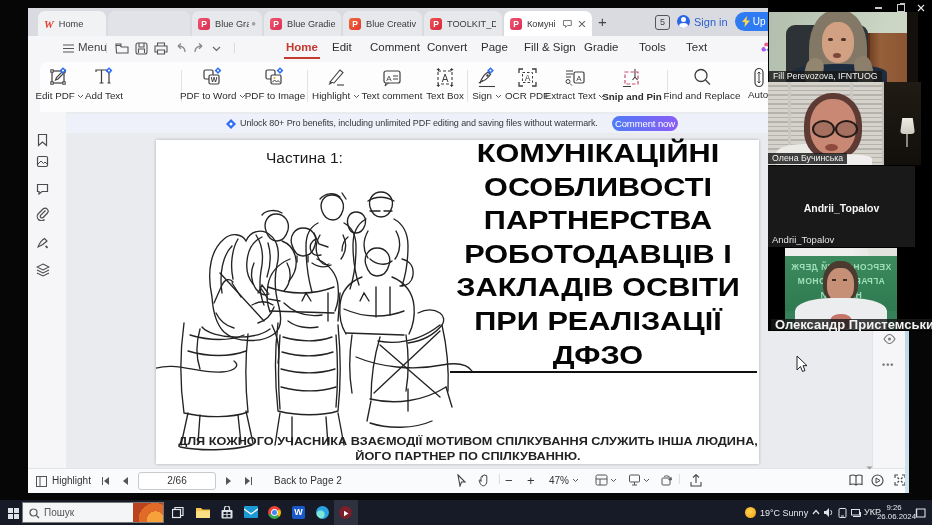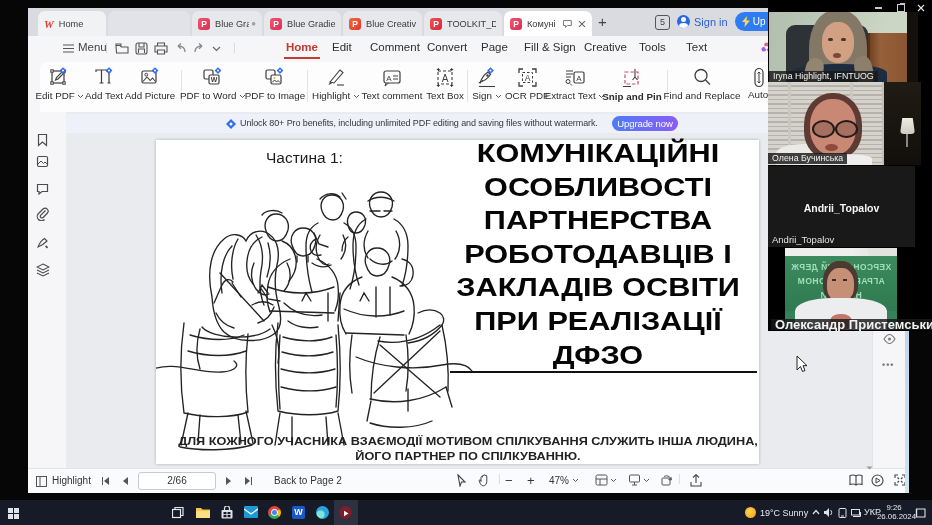--- a/index.html
+++ b/index.html
@@ -119,21 +119,21 @@
     <svg class="mitem" style="left:156px;top:10px;" width="9" height="6" viewBox="0 0 9 6">
         <path d="M1 1l3.5 3.5L8 1" fill="none" stroke="#666" stroke-width="1.2"></path>
       </svg>
     <span class="mitem" style="left:177px;color:#d8d8db;">|</span>
     <span class="mitem" style="left:228px;color:#c33a2e;font-weight:bold;border-bottom:2.5px solid #c33a2e;padding:0 2px 4px;">Home</span>
     <span class="mitem" style="left:276px;">Edit</span>
     <span class="mitem" style="left:314px;">Comment</span>
     <span class="mitem" style="left:371px;">Convert</span>
     <span class="mitem" style="left:425px;">Page</span>
     <span class="mitem" style="left:468px;">Fill &amp; Sign</span>
-    <span class="mitem" style="left:528px;">Creative</span>
+    <span class="mitem" style="left:528px;">Gradie</span>
     <span class="mitem" style="left:583px;">Tools</span>
     <span class="mitem" style="left:630px;">Text</span>
     <span class="mitem" style="left:705px;font-size:11px;"><svg width="11" height="11" viewBox="0 0 11 11" style="vertical-align:-2px;">
           <circle cx="5.5" cy="2.8" r="2.3" fill="#f05a8e"></circle>
           <circle cx="2.8" cy="7.2" r="2.3" fill="#a55af0"></circle>
           <circle cx="8.2" cy="7.2" r="2.3" fill="#5a8ef0"></circle>
           <circle cx="5.5" cy="5.5" r="1.6" fill="#fff"></circle>
         </svg> <span style="color:#555;">WPS A</span></span>
   </div>
   <div id="ribbon">
@@ -153,29 +153,20 @@
     </div>
     <div class="ric" style="left:19px;top:4px;width:90px;">
       <svg width="23" height="23" viewBox="0 0 23 23">
         <path d="M3 6V4h11v2M8.5 4v13M6.5 17h4" fill="none" stroke="#3e3e40" stroke-width="1.2"></path>
         <path d="M16 6v11" stroke="#3e3e40" stroke-width="1.2"></path>
           <path d="M14.5 6h3M14.5 17h3" stroke="#3e3e40" stroke-width="1"></path>
         <path d="M16 1.2l3.4 3.4L16 8 12.6 4.6z" fill="#2f6ef2"></path>
           <circle cx="16" cy="4.6" r="1" fill="#fff"></circle>
       </svg><span>Add Text</span>
     </div>
-    <div class="ric" style="left:65px;top:4px;width:90px;">
-      <svg width="23" height="23" viewBox="0 0 23 23">
-        <rect x="3" y="5" width="14" height="12" rx="1.5" fill="none" stroke="#3e3e40" stroke-width="1.2"></rect>
-        <circle cx="7.3" cy="8.7" r="1.4" fill="none" stroke="#3e3e40"></circle>
-        <path d="M4 15.5l4-4.5 3.2 3.5 2.3-2.5 3 3.5" fill="none" stroke="#3e3e40" stroke-width="1.1"></path>
-        <path d="M16 1.2l3.4 3.4L16 8 12.6 4.6z" fill="#2f6ef2"></path>
-          <circle cx="16" cy="4.6" r="1" fill="#fff"></circle>
-      </svg><span>Add Picture</span>
-    </div>
     <div class="rsep" style="left:141px;"></div>
     <div class="ric" style="left:128px;top:4px;width:90px;">
       <svg width="24" height="23" viewBox="0 0 24 23">
         <rect x="3" y="4" width="9" height="9" rx="1.5" fill="none" stroke="#3e3e40" stroke-width="1.2"></rect>
         <rect x="8" y="9" width="10" height="9" rx="1.5" fill="#fff" stroke="#3e3e40" stroke-width="1.2"></rect>
         <text x="13" y="16" font-size="7" font-weight="bold" fill="#3e3e40" text-anchor="middle">W</text>
         <path d="M17 1.2l3.4 3.4L17 8 13.6 4.6z" fill="#2f6ef2"></path>
           <circle cx="17" cy="4.6" r="1" fill="#fff"></circle>
       </svg><span>PDF to Word <svg width="7" height="5" viewBox="0 0 7 5">
             <path d="M1 1l2.5 2.5L6 1" stroke="#555" fill="none"></path>
@@ -292,21 +283,21 @@
       </svg>
   </div>
   <div id="docarea">
     <div id="notif">
       <svg style="position:absolute;left:160px;top:5px;" width="10" height="10" viewBox="0 0 10 10">
           <path d="M5 0 10 5 5 10 0 5z" fill="#2f6ef2"></path>
           <circle cx="5" cy="5" r="1.5" fill="#fff"></circle>
         </svg>
       <span style="position:absolute;left:174px;top:4px;">Unlock 80+ Pro benefits, including unlimited PDF editing and saving files without watermark.</span>
       <div style="position:absolute;left:546px;top:2px;width:66px;height:15px;border-radius:8px;background:linear-gradient(90deg,#4f7bf7,#8a5cf5);
-           color:#fff;font-size:9.5px;text-align:center;line-height:15px;">Upgrade now</div>
+           color:#fff;font-size:9.5px;text-align:center;line-height:15px;">Comment now</div>
     </div>
     <div id="page">
       <div style="position:absolute;left:110px;top:9px;font-size:15.5px;color:#1c1c1c;">Частина 1:</div>
       <div id="title" style="position:absolute;left:282px;top:-3px;width:320px;text-align:center;font-weight:bold;
            font-size:26px;line-height:33.6px;color:#060606;transform:scaleX(1.18);transform-origin:50% 0;">КОМУНІКАЦІЙНІ<br>ОСОБЛИВОСТІ<br>ПАРТНЕРСТВА<br>РОБОТОДАВЦІВ І<br>ЗАКЛАДІВ ОСВІТИ<br>ПРИ РЕАЛІЗАЦІЇ<br>ДФЗО</div>
       <div style="position:absolute;left:294px;top:231px;width:307px;height:2px;background:#111;"></div>
       <div style="position:absolute;left:22px;top:293px;width:580px;text-align:center;font-size:11.6px;font-weight:bold;color:#222;line-height:15px;transform:scaleX(1.095);transform-origin:50% 0;">
         ДЛЯ КОЖНОГО УЧАСНИКА ВЗАЄМОДІЇ МОТИВОМ СПІЛКУВАННЯ СЛУЖИТЬ ІНША ЛЮДИНА,<br>ЙОГО ПАРТНЕР ПО СПІЛКУВАННЮ.
       </div>
       <svg id="sketch" style="position:absolute;left:0px;top:35px;" width="320" height="285" viewBox="0 0 320 285" fill="none" stroke="#232323" stroke-width="1.35" stroke-linecap="round">
@@ -474,21 +465,21 @@
     <div style="position:absolute;left:138px;top:0px;width:11px;height:70px;background:#14100c;"></div>
     <div style="position:absolute;left:17px;top:13px;width:82px;height:57px;border-radius:9px 9px 0 0;background:#2d3237;"></div>
     <div style="position:absolute;left:40px;top:-2px;width:58px;height:76px;border-radius:44% 44% 18% 18%/50% 50% 14% 14%;background:#837766;"></div>
     <div style="position:absolute;left:53px;top:10px;width:32px;height:41px;border-radius:46%;background:#d2a183;"></div>
     <div style="position:absolute;left:59px;top:26px;width:5px;height:2.5px;border-radius:2px;background:#4a3327;"></div>
     <div style="position:absolute;left:72px;top:26px;width:5px;height:2.5px;border-radius:2px;background:#4a3327;"></div>
     <div style="position:absolute;left:64px;top:41px;width:8px;height:5px;border-radius:50%;background:#7d4639;"></div>
     <div style="position:absolute;left:22px;top:52px;width:96px;height:20px;border-radius:45% 45% 0 0;background:#1d2c3e;"></div>
     <div style="position:absolute;left:36px;top:46px;width:18px;height:26px;border-radius:40%;background:#93866f;transform:rotate(14deg);"></div>
     <div style="position:absolute;left:86px;top:44px;width:18px;height:30px;border-radius:40%;background:#8c7f6c;transform:rotate(-12deg);"></div>
-    <div class="vlabel" style="left:0;bottom:0;">Iryna Highlight, IFNTUOG</div>
+    <div class="vlabel" style="left:0;bottom:0;">Fill Perevozova, IFNTUOG</div>
   </div>
 
   <div style="position:absolute;left:0px;top:82px;width:153px;height:83px;overflow:hidden;background:#16130f;">
     <div style="position:absolute;left:0;top:0;width:116px;height:83px;
          background:repeating-linear-gradient(180deg,#d6d3cc 0 3px,#b5b2ab 3px 4.5px);"></div>
     <div style="position:absolute;left:20px;top:0;width:3px;height:83px;background:#cac7c1;box-shadow:62px 0 #cac7c1,94px 0 #c2bfb9;"></div>
     <div style="position:absolute;left:116px;top:0;width:37px;height:83px;background:linear-gradient(180deg,#201b14,#120f0b);"></div>
     <div style="position:absolute;left:132px;top:36px;width:15px;height:16px;background:linear-gradient(180deg,#efece4,#cfccc2);border-radius:2px 2px 4px 4px;clip-path:polygon(15% 0,85% 0,100% 100%,0 100%);"></div>
     <div style="position:absolute;left:138px;top:52px;width:2px;height:13px;background:#8a877f;"></div>
     <div style="position:absolute;left:8px;top:62px;width:60px;height:21px;border-radius:45% 30% 0 0;background:#eceae6;"></div>
@@ -520,20 +511,28 @@
   </div>
   <div class="vlabel" style="left:3px;top:318.5px;font-size:13px;font-weight:bold;">Олександр Пристемський</div>
 </div>
 <svg style="position:absolute;left:796px;top:355px;z-index:40;" width="13" height="19" viewBox="0 0 13 19">
     <path d="M1 1v14l3.5-3.5 2 5 2.5-1-2-4.8H11z" fill="#fff" stroke="#222" stroke-width="1"></path>
   </svg>
 <div id="taskbar">
   <svg style="position:absolute;left:8px;top:8px;" width="11" height="11" viewBox="0 0 11 11">
       <path d="M0 0h5v5H0zM6 0h5v5H6zM0 6h5v5H0zM6 6h5v5H6z" fill="#dfe2e8"></path>
     </svg>
+  <div style="position:absolute;left:22px;top:2px;width:142px;height:21px;background:#f4f5f6;border:1px solid #777;box-sizing:border-box;overflow:hidden;">
+    <svg style="position:absolute;left:6px;top:5px;" width="11" height="11" viewBox="0 0 11 11">
+        <circle cx="4.5" cy="4.5" r="3.5" fill="none" stroke="#555" stroke-width="1.2"></circle>
+        <path d="M7.5 7.5 10 10" stroke="#555" stroke-width="1.2"></path>
+      </svg>
+    <span style="position:absolute;left:21px;top:4px;font-size:10px;color:#555;">Пошук</span>
+    <div style="position:absolute;left:110px;top:0;width:32px;height:21px;background:radial-gradient(circle at 70% 80%,#f6a13c 0 30%,#e06b28 30% 60%,#b9441e 60%);"></div>
+  </div>
   <svg style="position:absolute;left:172px;top:7px;" width="12" height="12" viewBox="0 0 12 12">
       <rect x="0.5" y="2.5" width="8" height="8" fill="none" stroke="#e6e8ec" stroke-width="1.2"></rect>
       <path d="M3 2.5V.5h8v8H9" fill="none" stroke="#e6e8ec" stroke-width="1.2"></path>
     </svg>
     <svg style="position:absolute;left:196px;top:7px;" width="14" height="12" viewBox="0 0 14 12">
       <path d="M0 1h5l1.5 1.5H14V11H0z" fill="#f9c64d"></path>
       <path d="M0 4h14v7H0z" fill="#fadf84"></path>
     </svg>
   <svg style="position:absolute;left:221px;top:6px;" width="12" height="13" viewBox="0 0 12 13">
       <path d="M3.5 4V2.5a2.5 2.5 0 0 1 5 0V4" fill="none" stroke="#dfe2e8" stroke-width="1.2"></path>

